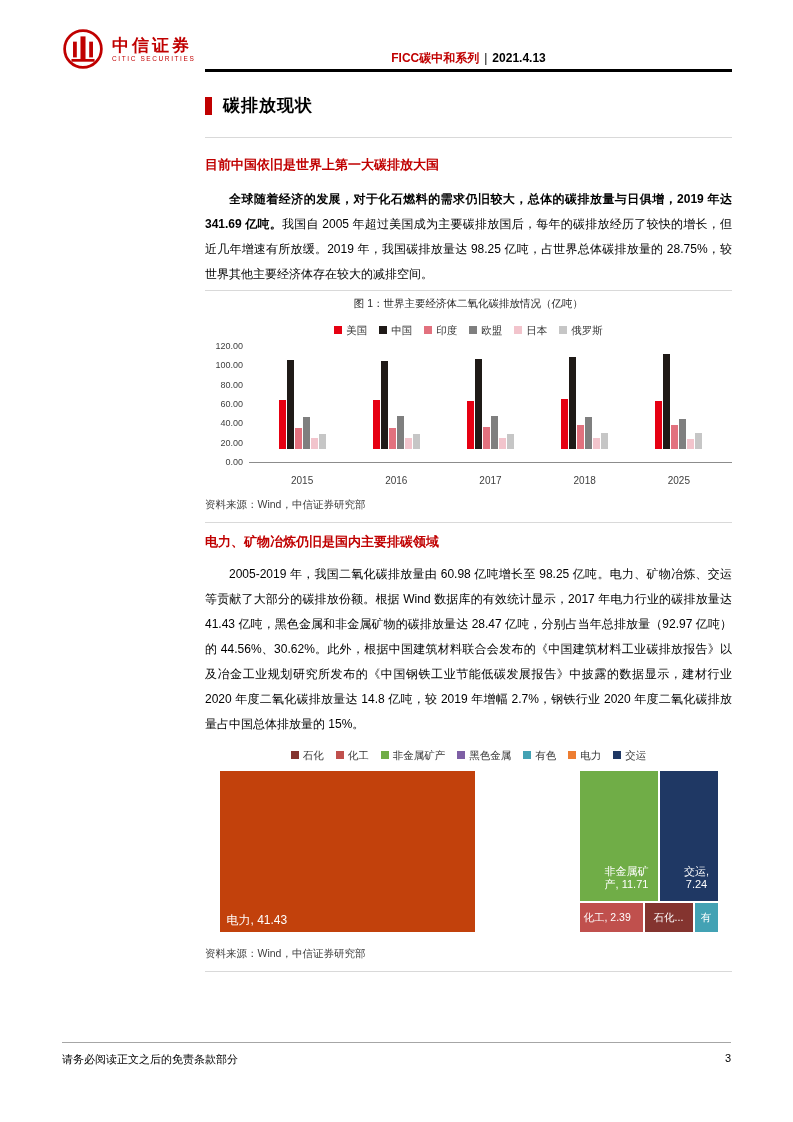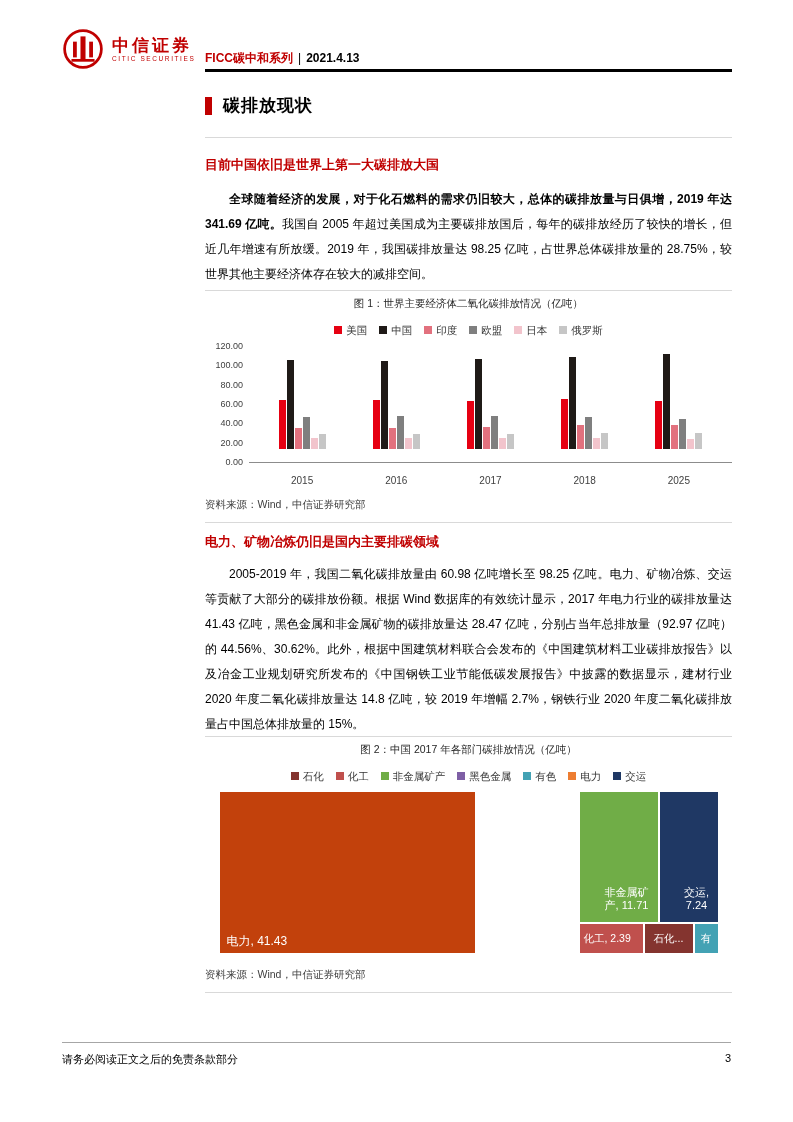--- a/index.html
+++ b/index.html
@@ -8,21 +8,21 @@
     position:relative; width:793px; height:1122px; margin:0 auto;
     background:#ffffff; color:#000;
     font-family:"Liberation Sans","DejaVu Sans",sans-serif;
     overflow:hidden;
   }
 
   
   #header-logo { position:absolute; left:62px; top:28px; display:flex; align-items:center; gap:8px; }
   #header-logo .brand-cn { font-size:17px; font-weight:700; color:#C00000; letter-spacing:3px; line-height:1.15; }
   #header-logo .brand-en { font-size:6.5px; color:#C00000; letter-spacing:1.6px; }
-  #header-right { position:absolute; left:205px; top:50px; width:527px; text-align:left; font-size:12px; }
+  #header-right { position:absolute; left:205px; top:50px; width:527px; text-align:center; font-size:12px; }
   #header-right .series { color:#C00000; font-weight:700; }
   #header-right .sep { color:#000; margin:0 5px; font-weight:400; }
   #header-right .date { color:#000; font-weight:700; }
   #header-rule { position:absolute; left:205px; top:69px; width:527px; height:3px; background:#000; }
 
   
   #section-title { position:absolute; left:205px; top:94px; display:flex; align-items:center; }
   #section-title .red-block { display:inline-block; width:7px; height:18px; background:#C00000; margin-right:11px; }
   #section-title .t { font-size:17px; font-weight:700; letter-spacing:1px; }
   #section-rule { position:absolute; left:205px; top:137px; width:527px; height:1px; background:#D9D9D9; }
@@ -205,21 +205,20 @@
           </div>
         </div>
     </div>
     <div class="source-line">资料来源：Wind，中信证券研究部</div>
   </div>
 
   <div id="sub2-heading" class="sub-heading">电力、矿物冶炼仍旧是国内主要排碳领域</div>
   <div id="para2" class="para">2005-2019 年，我国二氧化碳排放量由 60.98 亿吨增长至 98.25 亿吨。电力、矿物冶炼、交运等贡献了大部分的碳排放份额。根据 Wind 数据库的有效统计显示，2017 年电力行业的碳排放量达 41.43 亿吨，黑色金属和非金属矿物的碳排放量达 28.47 亿吨，分别占当年总排放量（92.97 亿吨）的 44.56%、30.62%。此外，根据中国建筑材料联合会发布的《中国建筑材料工业碳排放报告》以及冶金工业规划研究所发布的《中国钢铁工业节能低碳发展报告》中披露的数据显示，建材行业 2020 年度二氧化碳排放量达 14.8 亿吨，较 2019 年增幅 2.7%，钢铁行业 2020 年度二氧化碳排放量占中国总体排放量的 15%。</div>
 
   <div id="fig2" class="figure">
-    <div class="caption-bar">图 2：中国 2017 年各部门碳排放情况（亿吨）</div>
     <div class="legend-row"><span class="legend-item">
           <span class="swatch" style="background: rgb(132, 52, 47);"></span>
           <span>石化</span>
         </span><span class="legend-item">
           <span class="swatch" style="background: rgb(192, 80, 77);"></span>
           <span>化工</span>
         </span><span class="legend-item">
           <span class="swatch" style="background: rgb(112, 173, 71);"></span>
           <span>非金属矿产</span>
         </span><span class="legend-item">

